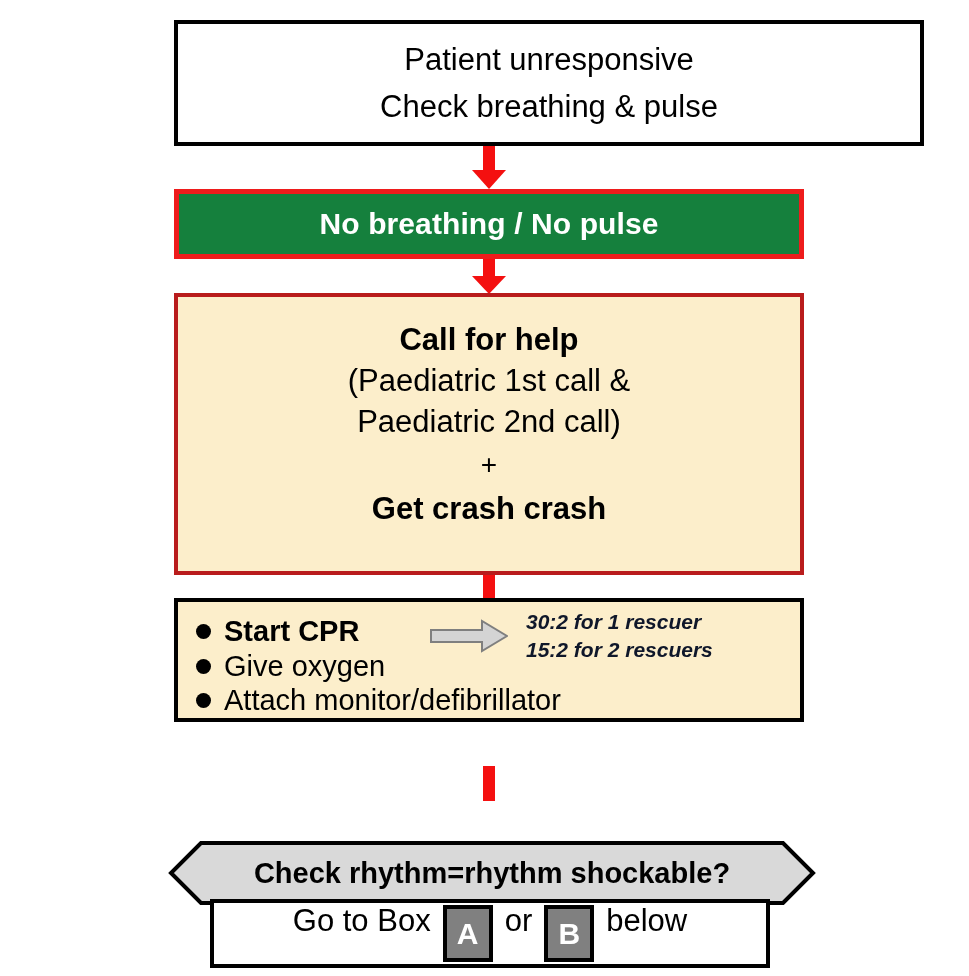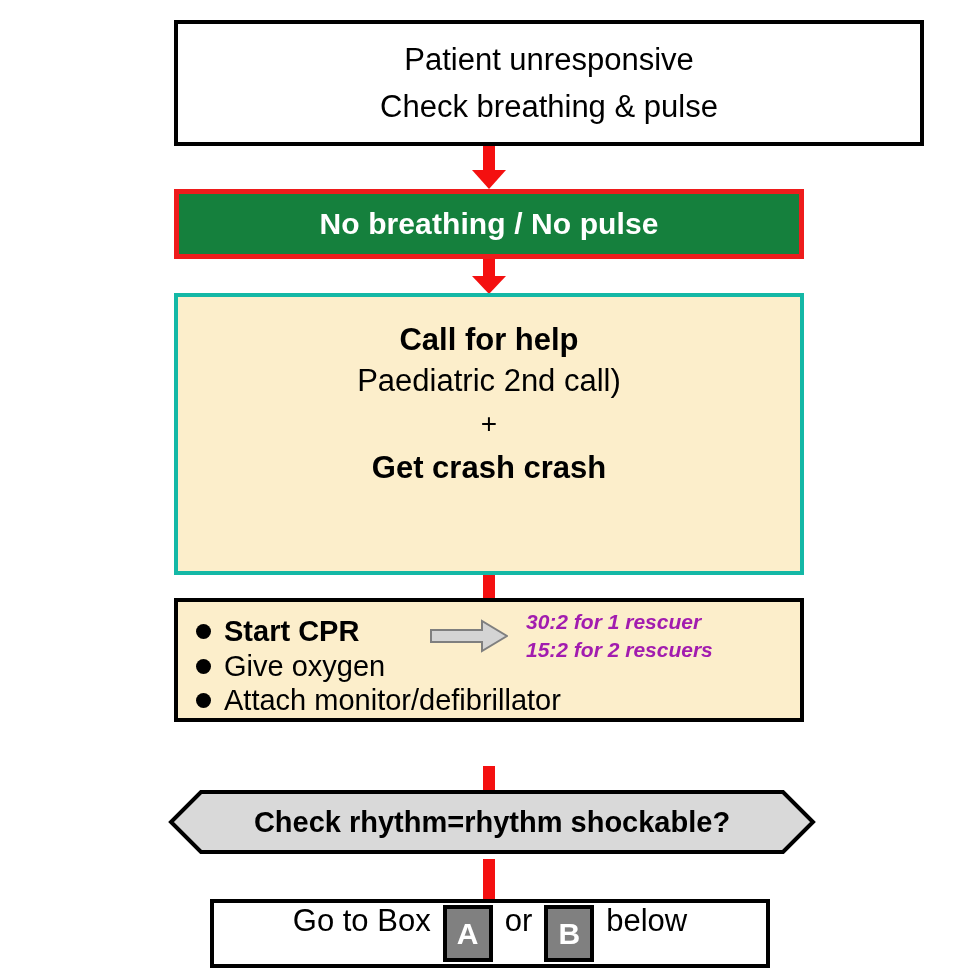--- a/index.html
+++ b/index.html
@@ -59,21 +59,21 @@
     letter-spacing: .1px;
   }
 
   
   #box-call-for-help {
     left: 174px;
     top: 293px;
     width: 630px;
     height: 282px;
     background: #fceecb;
-    border: 4px solid #14b8a6;
+    border: 4px solid #b91c1c;
     font-size: 31px;
     line-height: 1.0;
     justify-content: flex-start;
     padding-top: 22px;
   }
   #box-call-for-help .ln {
     display: block;
     width: 100%;
     margin: 0;
     padding: 5px 0;
@@ -118,32 +118,32 @@
     position: absolute;
     left: 430px;
     top: 608px;
     display: flex;
     align-items: center;
     z-index: 4;
   }
   #gray-block-arrow { display:block; }
   #rescuer-ratios {
     margin-left: 18px;
-    color: #a21caf;
+    color: #0f172a;
     font-size: 21px;
     font-weight: 700;
     font-style: italic;
     line-height: 1.33;
     white-space: nowrap;
   }
 
   
   #hex-check-rhythm {
     left: 168px;
-    top: 789px;
+    top: 840px;
     width: 648px;
     height: 66px;
     z-index: 3;
   }
   #hex-check-rhythm svg { position: absolute; left: 0; top: 0; }
   #hex-check-rhythm .hex-label {
     position: relative;
     z-index: 2;
     font-size: 29px;
     font-weight: 700;
@@ -221,20 +221,21 @@
     <span>Patient unresponsive</span>
     <span>Check breathing &amp; pulse</span>
   </div>
 
   <div class="node" id="box-no-breathing">
     <span>No breathing / No pulse</span>
   </div>
 
   <div class="node" id="box-call-for-help">
     <span class="ln strong">Call for help</span>
+    <span class="ln">(Paediatric 1st call &amp;</span>
     <span class="ln">Paediatric 2nd call)</span>
     <span class="ln plus">+</span>
     <span class="ln strong">Get crash crash</span>
   </div>
 
   <div class="node" id="box-cpr-actions">
     <div class="bullet-row">
       <span class="bullet-dot"></span>
       <span class="bullet-text b">Start CPR</span>
     </div>

